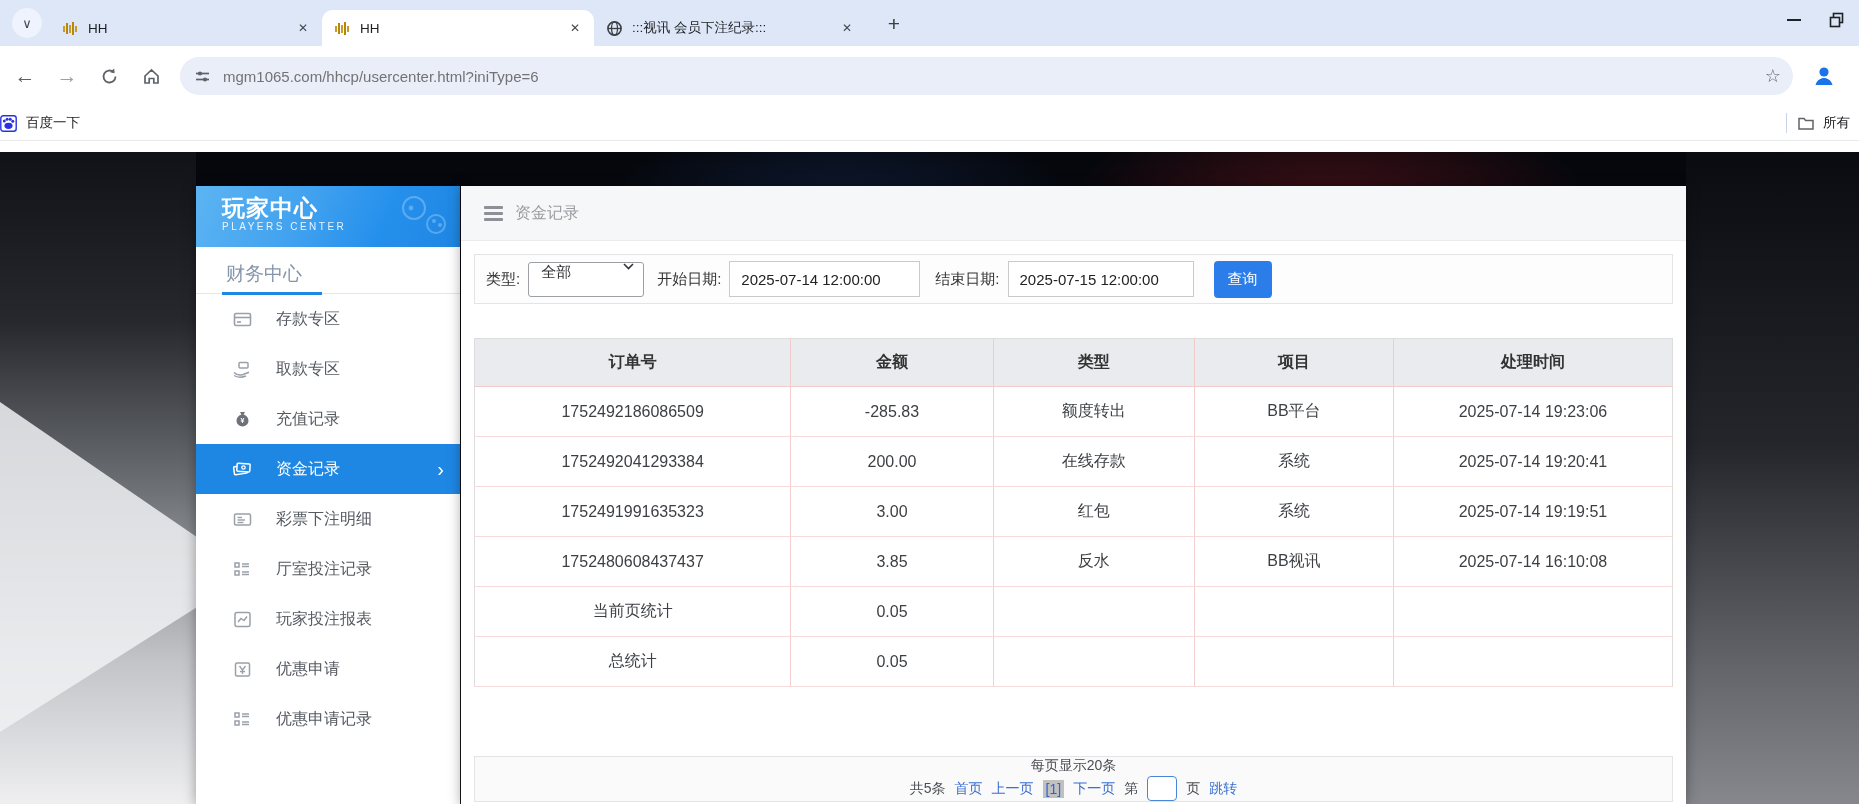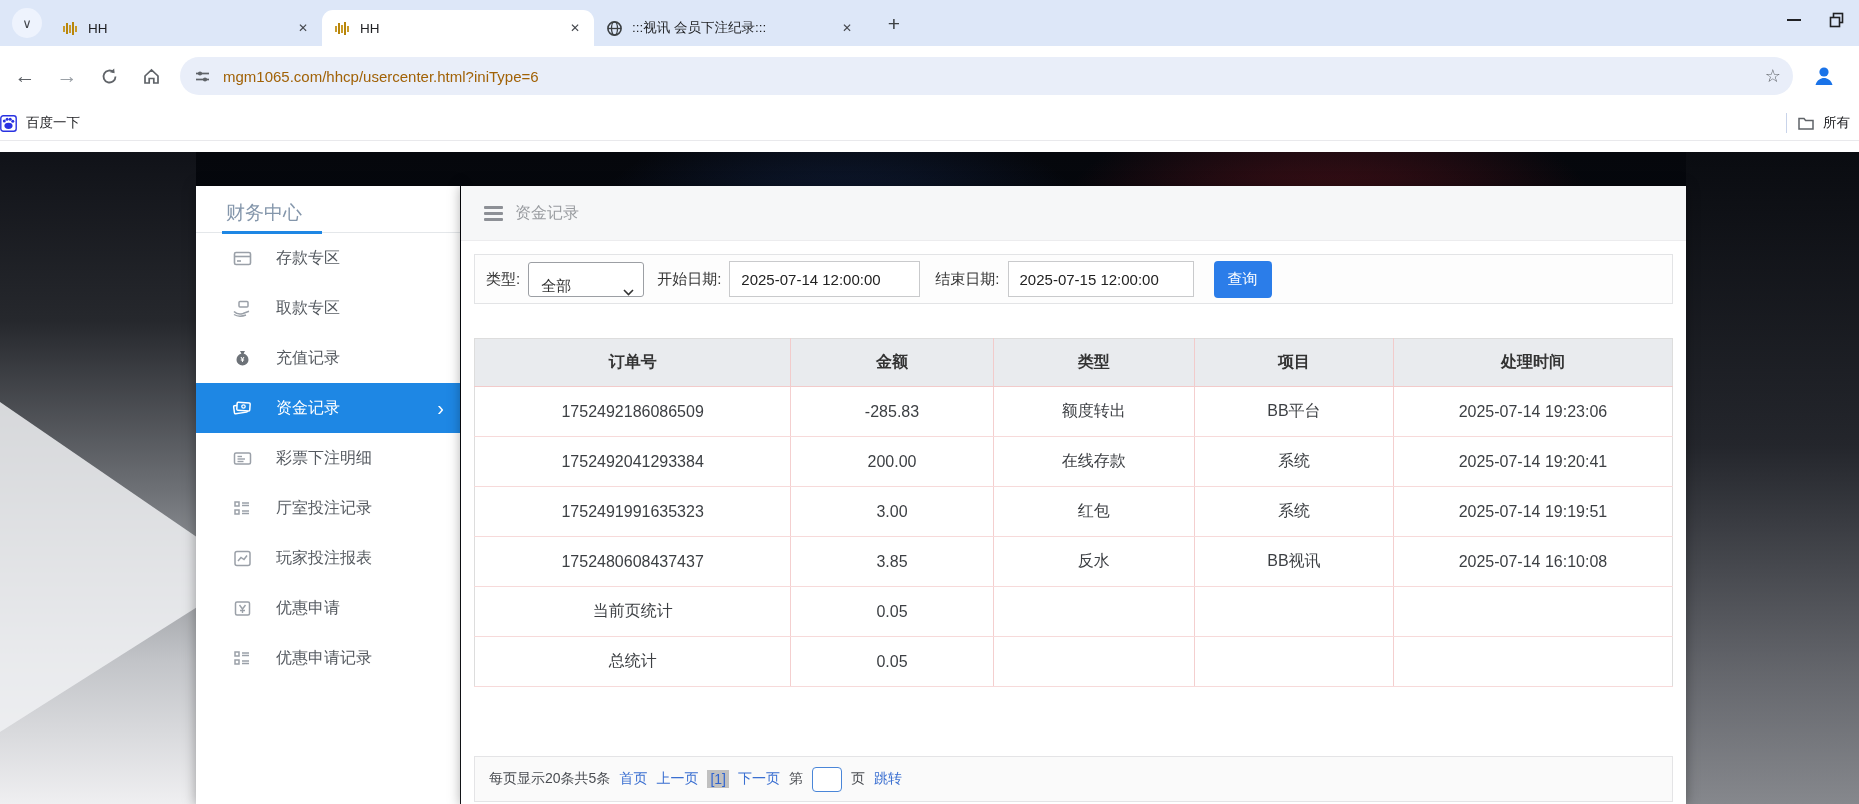--- a/index.html
+++ b/index.html
@@ -21,21 +21,21 @@
   .newtab { width:28px; height:28px; margin:0 0 8px 14px; display:flex; align-items:center; justify-content:center;
             font-size:21px; color:#3c4043; cursor:pointer; }
   .win-controls { position:absolute; right:0; top:0; height:40px; display:flex; align-items:center; gap:28px; padding-right:14px; }
   .win-min { width:14px; height:2px; background:#202124; }
   .toolbar { position:absolute; top:46px; left:0; width:100%; height:60px; background:#fff; display:flex; align-items:center; }
   .nav-ic { width:34px; height:34px; display:flex; align-items:center; justify-content:center; border-radius:50%;
             font-size:21px; color:#5f6368; margin-left:8px; cursor:pointer; }
   .nav-ic.fwd { color:#9aa0a6; }
   .omnibox { flex:1; height:38px; margin:0 14px 0 12px; background:#e9eef9; border-radius:19px; display:flex; align-items:center;
              padding:0 12px 0 14px; }
-  .omnibox .url { flex:1; font-size:15px; color:#a16207; margin-left:12px; }
+  .omnibox .url { flex:1; font-size:15px; color:#737373; margin-left:12px; }
   .omni-star { font-size:18px; color:#5f6368; cursor:pointer; }
   .avatar-btn { width:34px; height:34px; margin-right:18px; display:flex; align-items:center; justify-content:center; cursor:pointer; }
   .bookmarksbar { position:absolute; top:106px; left:0; width:100%; height:35px; background:#fff; display:flex; align-items:center;
                   border-bottom:1px solid #e9e9ec; }
   .bookmark { display:flex; align-items:center; gap:9px; font-size:13.5px; color:#202124; cursor:pointer; }
   .bm-right { position:absolute; right:0; top:0; height:100%; display:flex; align-items:center; gap:10px; padding-right:0; }
   .bm-sep { width:1px; height:20px; background:#c9d4ea; }
   .all-bm { display:flex; align-items:center; gap:8px; font-size:13.5px; color:#202124; cursor:pointer; width:62px; overflow:hidden; }
 
   
@@ -69,37 +69,37 @@
 
   
   .main { position:absolute; left:461px; top:34px; width:1225px; height:620px; background:#fff; box-shadow:0 0 12px rgba(0,0,0,.35); }
   .m-header { position:absolute; top:0; left:0; right:0; height:55px; background:#f6f7f8; border-bottom:1px solid #ececee;
               display:flex; align-items:center; padding-left:23px; color:#9a9da1; font-size:16px; }
   .burger { width:19px; margin-right:12px; display:flex; flex-direction:column; gap:3px; }
   .burger i { display:block; height:3px; background:#8d9096; border-radius:1px; }
   .filterbox { position:absolute; top:68px; left:13px; right:13px; height:50px; border:1px solid #e3e4e6; background:#fdfdfd;
                display:flex; align-items:center; padding-left:11px; font-size:15px; color:#333; }
   .f-label { margin-right:8px; }
-  .f-select { width:116px; height:35px; border:1px solid #9c9fa4; border-radius:3px; background:#fff; display:flex; align-items:flex-end;
+  .f-select { width:116px; height:35px; border:1px solid #9c9fa4; border-radius:3px; background:#fff; display:flex; align-items:flex-start;
               justify-content:space-between; padding:0 9px 0 12px; cursor:pointer; margin-right:13px; }
   .f-input { width:191px; height:36px; border:1px solid #c9cacc; background:#fff; font-size:15px; color:#222; text-align:left;
              padding-left:11px; font-family:"Liberation Sans","DejaVu Sans",sans-serif; margin-right:15px; }
   .f-input.end { width:186px; }
   .btn-query { width:58px; height:37px; margin-left:5px; background:#2b7de9; color:#fff; border:none; border-radius:4px;
                font-size:15px; cursor:pointer; font-family:inherit; }
   .tbl-wrap { position:absolute; top:152px; left:13px; right:13px; }
   table.rec { width:100%; border-collapse:collapse; table-layout:fixed; border:1px solid #ddd; }
   table.rec col.c1{width:26.4%} table.rec col.c2{width:16.9%} table.rec col.c3{width:16.8%} table.rec col.c4{width:16.6%} table.rec col.c5{width:23.3%}
   table.rec th { height:48px; background:#e9ebee; color:#333; font-size:16px; font-weight:bold;
                  border-right:1px solid #f2cbcb; border-bottom:1px solid #f2cbcb; }
   table.rec td { height:50px; text-align:center; font-size:16px; color:#3c3f43;
                  border-right:1px solid #f4cfcf; border-bottom:1px solid #f7dada; background:#fff; }
   table.rec th:last-child, table.rec td:last-child { border-right:none; }
   .m-footer { position:absolute; top:570px; left:13px; right:13px; height:46px; background:#fafafa; border:1px solid #e4e4e6;
-              display:flex; align-items:center; padding:0 14px; font-size:14px; color:#4a4d52; }
+              display:flex; align-items:center; justify-content:space-between; padding:0 14px; font-size:14px; color:#4a4d52;flex-direction:column; }
   .pager { display:flex; align-items:center; gap:9px; }
   .pg-link { color:#3a6fd1; cursor:pointer; }
   .pg-cur { background:#c0c0c0; color:#2f63cf; padding:1px 3px; }
   .pg-input { width:30px; height:25px; border:1px solid #4a86d8; border-radius:4px; background:#fff; }
   svg { display:block; }
 </style>
 </head>
 <body>
 
 <div class="screen">
@@ -228,20 +228,37 @@
   </div>
 
   <div class="page">
     <div class="bg-blob-red"></div>
     <div class="bg-blob-blue"></div>
     <div class="bg-left-col"></div>
     <div class="bg-tri"></div>
     <div class="bg-right-col"></div>
 
     <aside class="sidebar">
+      <div class="s-banner">
+        <div class="s-title">玩家中心</div>
+        <div class="s-sub">PLAYERS CENTER</div>
+        <span class="s-pad">
+          <svg width="58" height="52" viewBox="0 0 58 52">
+              <g stroke="#bfe2ff" stroke-width="2" fill="none" opacity=".7">
+                <circle cx="18" cy="18" r="11"></circle>
+                <circle cx="40" cy="34" r="9"></circle>
+              </g>
+              <g fill="#bfe2ff" opacity=".7">
+                <circle cx="38" cy="31" r="2"></circle>
+                <circle cx="44" cy="35" r="2"></circle>
+                <circle cx="15" cy="18" r="2.4"></circle>
+              </g>
+            </svg>
+        </span>
+      </div>
       <div class="s-section">财务中心</div>
 
       <div class="nav-item">
         <span class="n-ic">
             <svg width="19" height="19" viewBox="0 0 19 19">
               <rect x="1.5" y="3.5" width="16" height="12" rx="1.5" fill="none" stroke="#9aa0a8" stroke-width="1.6"></rect>
               <line x1="1.5" y1="7.5" x2="17.5" y2="7.5" stroke="#9aa0a8" stroke-width="1.6"></line>
               <line x1="4" y1="12" x2="8" y2="12" stroke="#9aa0a8" stroke-width="1.6"></line>
             </svg>
           </span>

